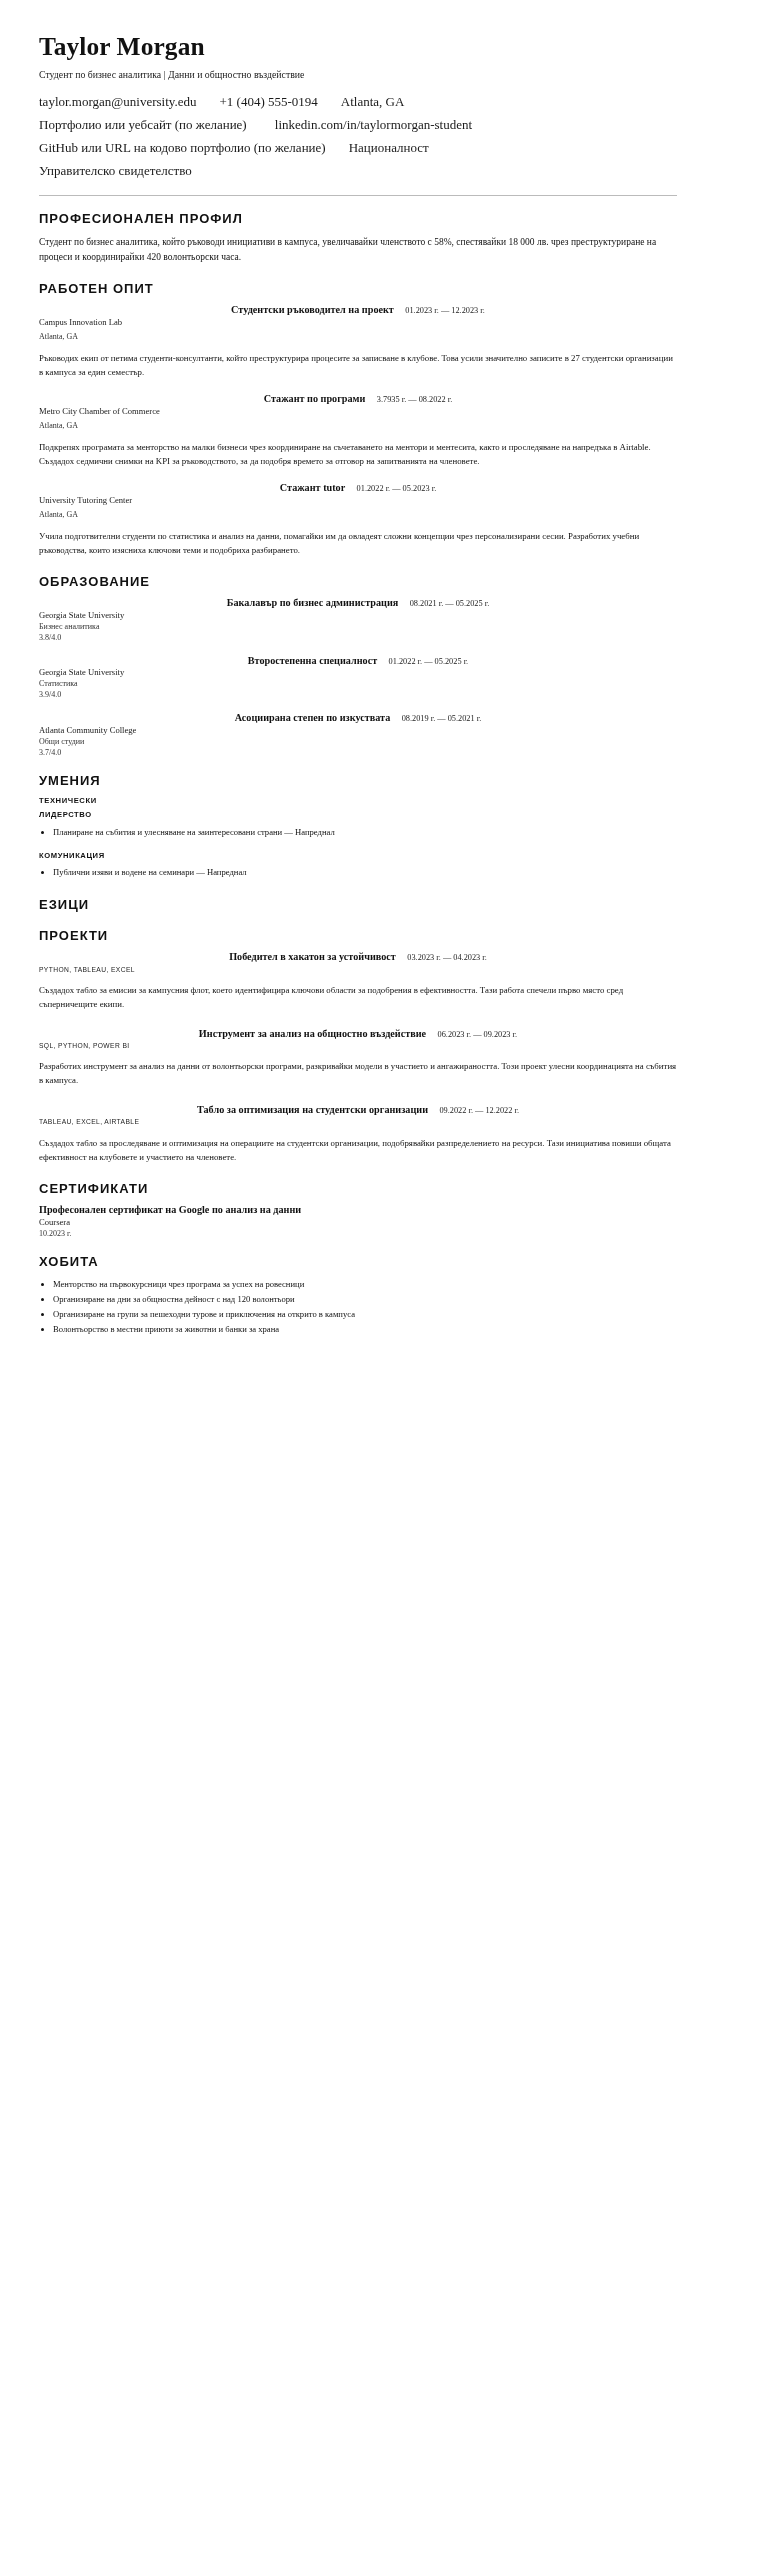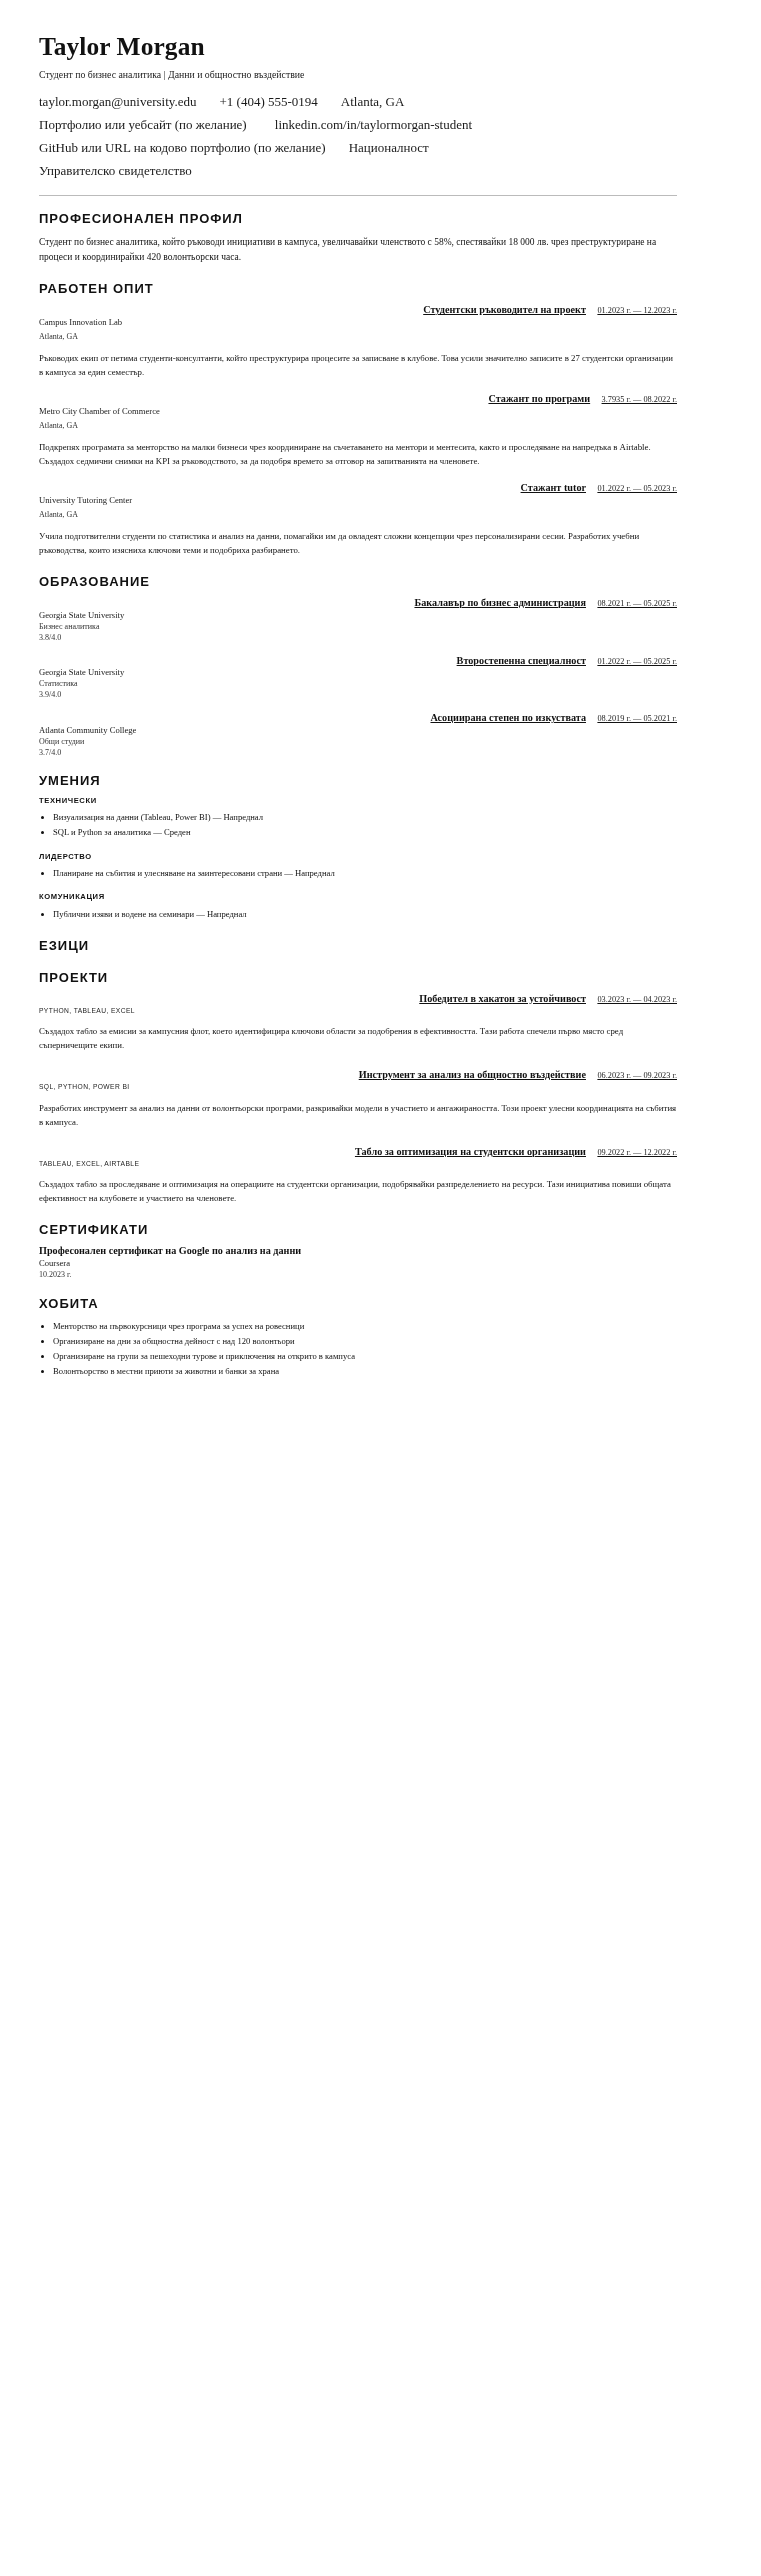--- a/index.html
+++ b/index.html
@@ -60,23 +60,22 @@
   .summary {
     font-size: 9.5px;
     line-height: 1.58;
     margin: 0;
   }
   .entry {
     margin-bottom: 14px;
   }
   .entry-head {
     display: flex;
-    justify-content: flex-end;
+    justify-content: center;
     align-items: baseline;
-    text-decoration: underline;
   }
   .entry-title {
     font-size: 10.2px;
     font-weight: bold;
     margin: 0;
   }
   .entry-date {
     font-size: 8.3px;
     color: #222222;
     white-space: nowrap;
@@ -236,24 +235,20 @@
       <div class="entry-sub">Общи студии</div>
       <div class="entry-sub">3.7/4.0</div>
     </div>
   </div>
 
   <div class="section">
     <div class="section-title">УМЕНИЯ</div>
 
     <div class="skillgroup">
       <div class="sub-head">ТЕХНИЧЕСКИ</div>
-      <ul class="bullets">
-        <li>Визуализация на данни (Tableau, Power BI) — Напреднал</li>
-        <li>SQL и Python за аналитика — Среден</li>
-      </ul>
     </div>
 
     <div class="skillgroup">
       <div class="sub-head">ЛИДЕРСТВО</div>
       <ul class="bullets">
         <li>Планиране на събития и улесняване на заинтересовани страни — Напреднал</li>
       </ul>
     </div>
 
     <div class="skillgroup">

